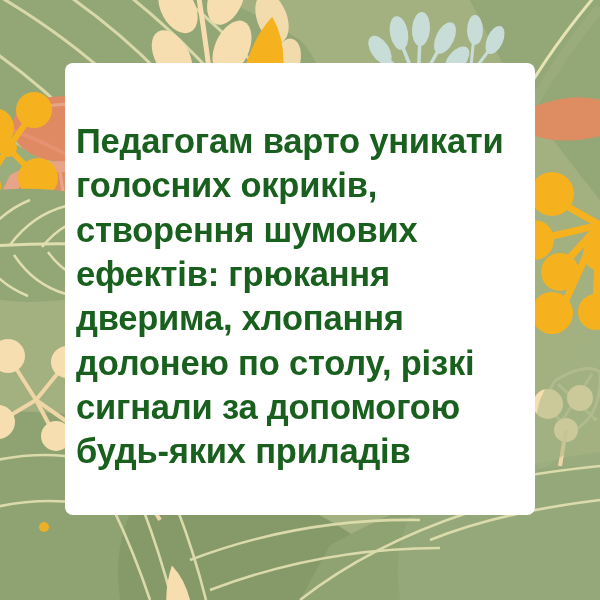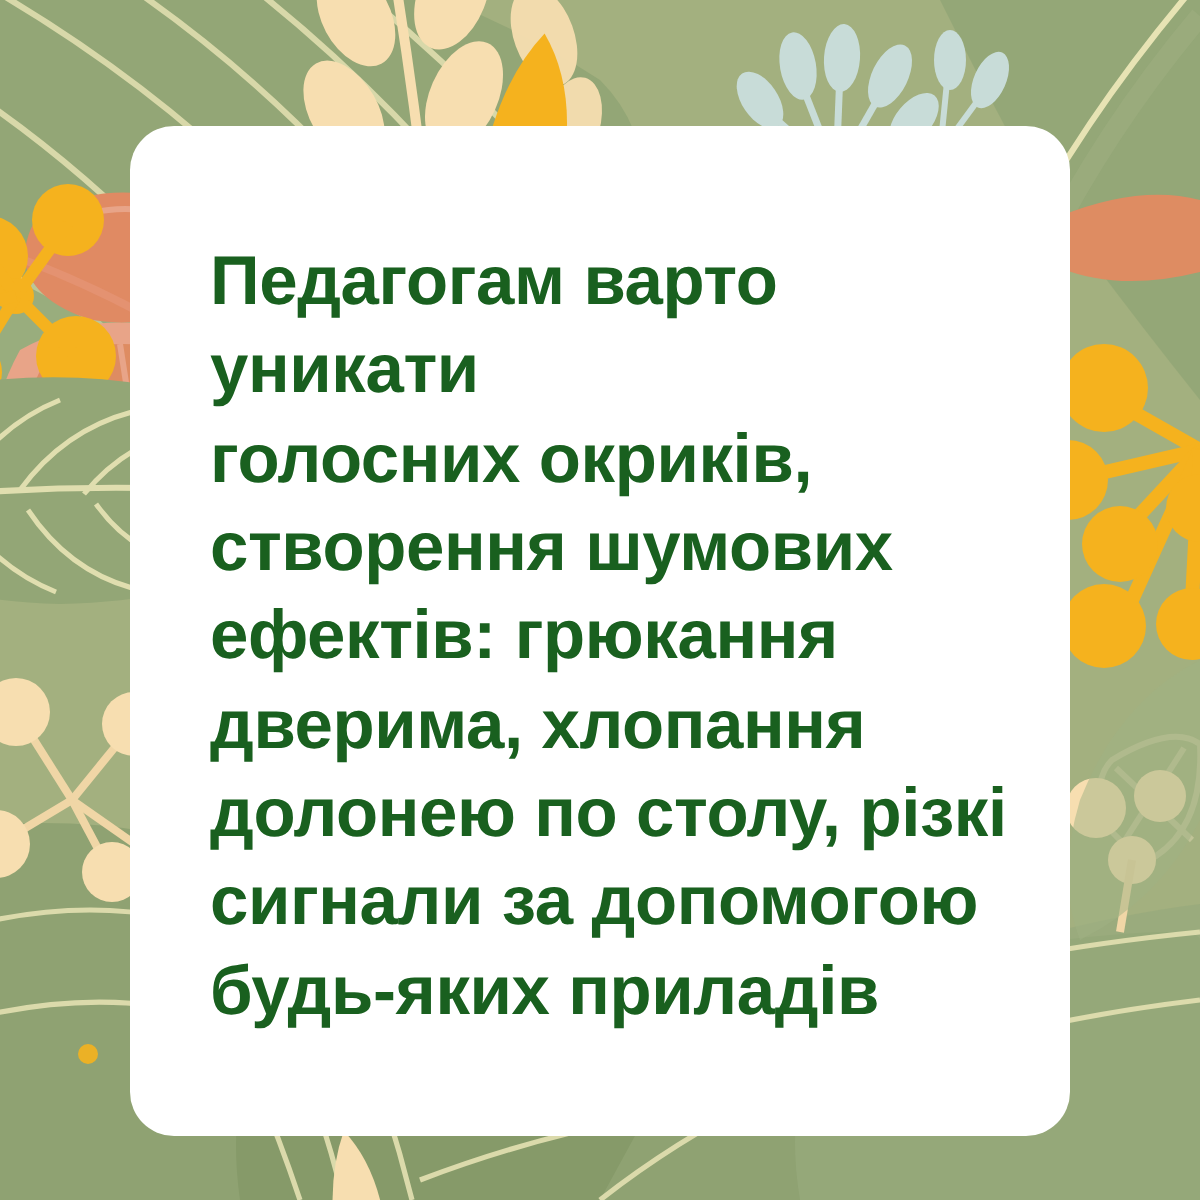--- a/index.html
+++ b/index.html
@@ -22,25 +22,25 @@
     inset: 0;
     width: 600px;
     height: 600px;
     display: block;
   }
   #quote-card {
     position: absolute;
     left: 65px;
     top: 63px;
     width: 470px;
-    height: 505px;
+    height: 452px;
     background: #FFFFFF;
-    border-radius: 22px;
+    border-radius: 8px;
     box-sizing: border-box;
-    padding: 56px 28px 20px 40px;
+    padding: 56px 28px 20px 11px;
     display: flex;
     align-items: flex-start;
     justify-content: flex-start;
   }
   #quote-text {
     color: #19601F;
     font-family: "Liberation Sans", sans-serif;
     font-size: 34.5px;
     font-weight: 700;
     line-height: 1.285;

